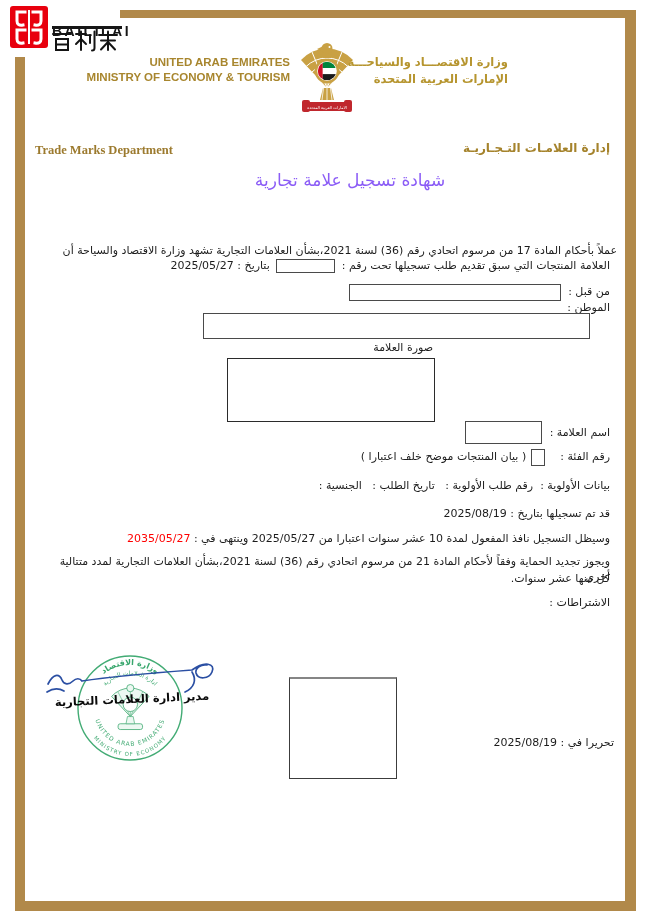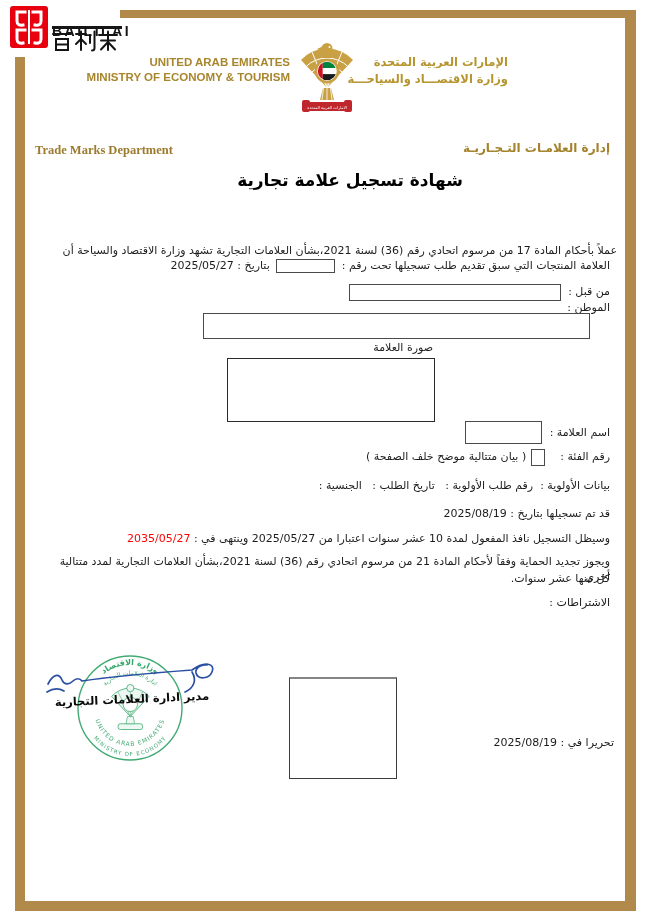--- a/index.html
+++ b/index.html
@@ -14,21 +14,21 @@
   .hdr-en{position:absolute;left:55px;top:55px;width:235px;text-align:right;
           font-family:"Liberation Sans",sans-serif;font-weight:bold;font-size:11.5px;
           line-height:15px;color:#a8862e;}
   .hdr-ar{position:absolute;left:358px;top:54px;width:150px;direction:rtl;text-align:right;
           font-weight:bold;font-size:11.5px;line-height:17px;color:#b6952f;white-space:nowrap;}
   .dept-ar{position:absolute;left:410px;top:141px;width:200px;direction:rtl;text-align:right;
            font-weight:bold;font-size:12px;color:#a5832c;}
   .dept-en{position:absolute;left:35px;top:143px;font-family:"Liberation Serif",serif;
            font-weight:bold;font-size:12.5px;color:#9c7a2e;}
   .cert-title{position:absolute;left:90px;top:170px;width:520px;text-align:center;
-              font-weight:bold;font-size:17px;color:#000000;direction:rtl;}
+              font-weight:normal;font-size:17px;color:#8b5cf6;direction:rtl;}
   
   .body-row{position:absolute;left:50px;width:560px;direction:rtl;text-align:right;
             font-size:11px;line-height:15px;color:#1c1c1c;}
   .ibox{display:inline-block;border:1px solid #4a4a4a;background:#fff;vertical-align:middle;}
   .red{color:#ff0000;}
   .abox{position:absolute;border:1px solid #4a4a4a;background:#fff;}
   .mark-label{position:absolute;left:227px;top:341px;width:206px;
               direction:rtl;font-size:11px;color:#1c1c1c;}
   .mark-box{position:absolute;left:227px;top:358px;width:206px;height:62px;
             border:1.5px solid #2b2b2b;background:#fff;}
@@ -115,22 +115,22 @@
     </g>
     <path d="M27,48 h8 l3,12 h-14 z" fill="#c9a144"></path>
     <path d="M31,48 v12 M27.5,48 l-1.5,12 M34.5,48 l1.5,12" stroke="#fff" stroke-width="0.8"></path>
     <rect x="6" y="60" width="8" height="12" rx="2" fill="#c0272d"></rect>
     <rect x="48" y="60" width="8" height="12" rx="2" fill="#c0272d"></rect>
     <rect x="10" y="62" width="42" height="9" rx="4" fill="#c0272d"></rect>
     <text x="31" y="68.5" font-size="4" fill="#fff" text-anchor="middle">الامارات العربية المتحدة</text>
   </svg>
 
   <div class="hdr-ar">
+    <div>وزارة الاقتصـــاد والسياحـــة</div>
     <div>الإمارات العربية المتحدة</div>
-    <div>وزارة الاقتصـــاد والسياحـــة</div>
   </div>
 
   <div class="dept-ar">إدارة العلامـات التـجـاريـة</div>
   <div class="dept-en">Trade Marks Department</div>
 
   <div class="cert-title">شهادة تسجيل علامة تجارية</div>
 
   <div class="body-row" style="top:243px;margin-left:7px;">عملاً بأحكام المادة 17 من مرسوم اتحادي رقم (36) لسنة 2021،بشأن العلامات التجارية تشهد وزارة الاقتصاد والسياحة أن</div>
   <div class="body-row" style="top:258px;">
     <span>العلامة المنتجات التي سبق تقديم طلب تسجيلها تحت رقم :</span>
@@ -150,21 +150,21 @@
   <div class="mark-box"></div>
 
   <div class="body-row" style="top:421px;line-height:22px;">
     <span>اسم العلامة :</span>
     <span class="ibox" style="width:75px;height:21px;margin:0 4px;"></span>
   </div>
 
   <div class="body-row" style="top:448px;line-height:17px;">
     <span>رقم الفئة :</span>
     <span class="ibox" style="width:12px;height:15px;margin:0 12px 0 1px;"></span>
-    <span>( بيان متتالية موضح خلف الصفحة )</span>
+    <span>( بيان المنتجات موضح خلف اعتبارا )</span>
   </div>
 
   <div class="body-row" style="top:478px;">بيانات الأولوية :&nbsp; رقم طلب الأولوية :&nbsp;&nbsp; تاريخ الطلب :&nbsp;&nbsp; الجنسية :</div>
 
   <div class="body-row" style="top:506px;">قد تم تسجيلها بتاريخ : 2025/08/19</div>
 
   <div class="body-row" style="top:531px;">
     <span>وسيظل التسجيل نافذ المفعول لمدة 10 عشر سنوات اعتبارا من 2025/05/27 وينتهى في : </span><span class="red">2035/05/27</span>
   </div>
 

